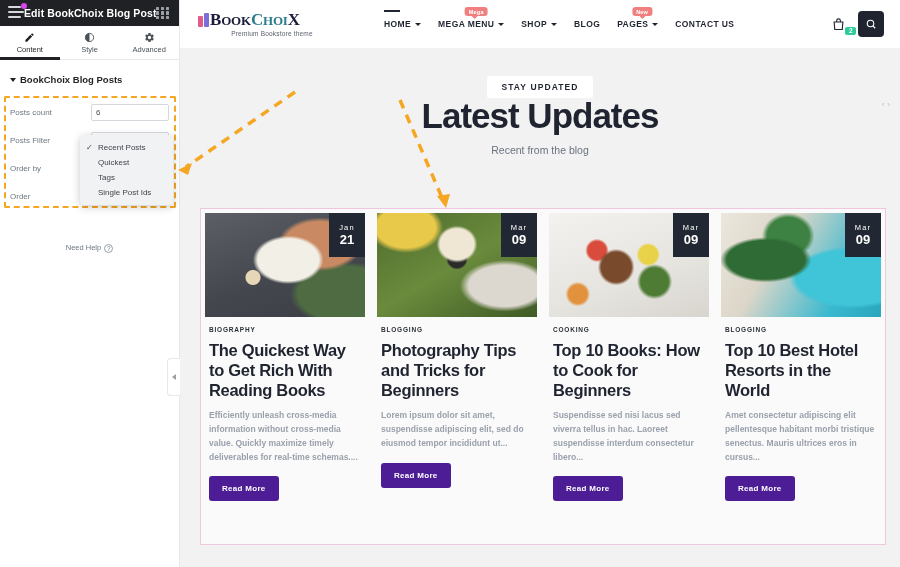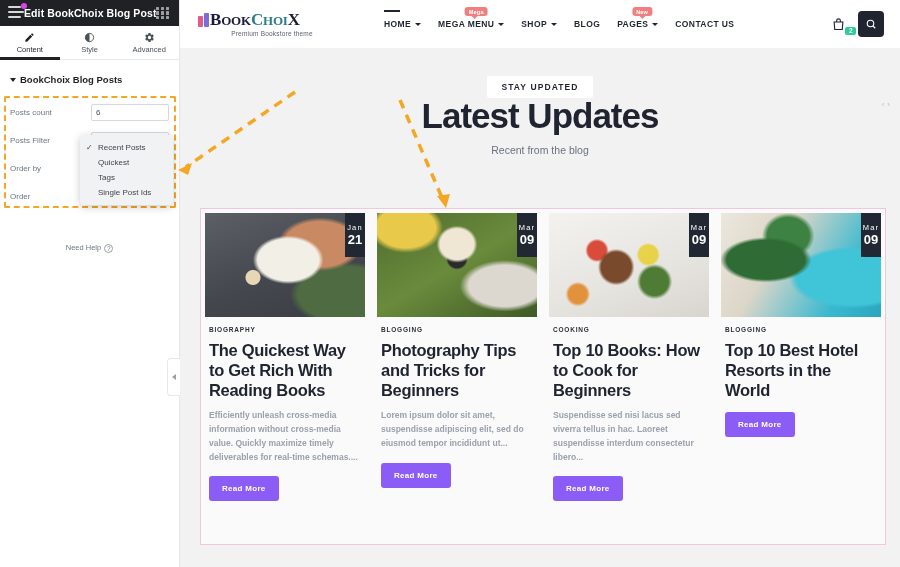--- a/index.html
+++ b/index.html
@@ -191,40 +191,40 @@
     border: 1px solid #f1c7e0; background: #fafafa;
   }
   .cards { display: flex; gap: 12px; padding: 4px 4px; height: 100%; }
   .card {
     flex: 1; background: transparent; display: flex; flex-direction: column;
     min-width: 0;
   }
   .thumb { position: relative; height: 104px; overflow: hidden; }
   .thumb .ph { position: absolute; inset: 0; }
   .date-badge {
-    position: absolute; right: 0; top: 0; width: 20px; height: 44px;
+    position: absolute; right: 0; top: 0; width: 36px; height: 44px;
     background: #222833; color: #fff; display: flex; flex-direction: column;
     align-items: center; justify-content: center; line-height: 1;
   }
   .date-badge .m { font-size: 7.5px; letter-spacing: 1.2px; margin-bottom: 2px; }
   .date-badge .d { font-size: 13px; font-weight: bold; }
   .cat {
     font-size: 6.5px; font-weight: bold; letter-spacing: .8px;
     color: #2b3038; padding: 9px 4px 0 4px;
   }
   .card-title {
     font-size: 16.5px; font-weight: bold; color: #1f2430; line-height: 1.22;
     padding: 7px 4px 0 4px; letter-spacing: -.3px;
   }
   .card-ex {
     font-size: 8.5px; color: #9aa1ac; line-height: 1.62; padding: 9px 4px 0 4px;
     font-weight: bold;
   }
   .read-more {
-    align-self: flex-start; margin: 12px 0 0 4px; background: #8b5cf6; color: #fff;
+    align-self: flex-start; margin: 12px 0 0 4px; background: #4c1d95; color: #fff;
     font-size: 8px; font-weight: bold; padding: 8px 13px; border-radius: 3px;
     letter-spacing: .3px; cursor: pointer; border: none;
     font-family: "Liberation Sans", sans-serif;
   }
 
   
   .img-books {
     background:
       radial-gradient(circle at 30% 62%, #e8d7b6 0 7px, transparent 8px),
       radial-gradient(ellipse at 52% 45%, #f2efe6 0 26%, transparent 30%),
@@ -495,20 +495,21 @@
         <div class="card">
           <div class="thumb">
             <div class="ph img-resort"></div>
             <div class="date-badge">
               <span class="m">Mar</span>
               <span class="d">09</span>
             </div>
           </div>
           <div class="cat">BLOGGING</div>
           <div class="card-title">Top 10 Best Hotel Resorts in the World</div>
+          <div class="card-ex">Amet consectetur adipiscing elit pellentesque habitant morbi tristique senectus. Mauris ultrices eros in cursus...</div>
           <button class="read-more">Read More</button>
         </div>
 
       </div>
     </div>
   </div>
 
   <svg class="anno" width="900" height="567">
     <path d="M295 92 L186 167" stroke="#f5a623" stroke-width="3.5" fill="none" stroke-dasharray="9 7"></path>
     <path d="M178 170 l14 -7 l-4 12 z" fill="#f5a623"></path>

